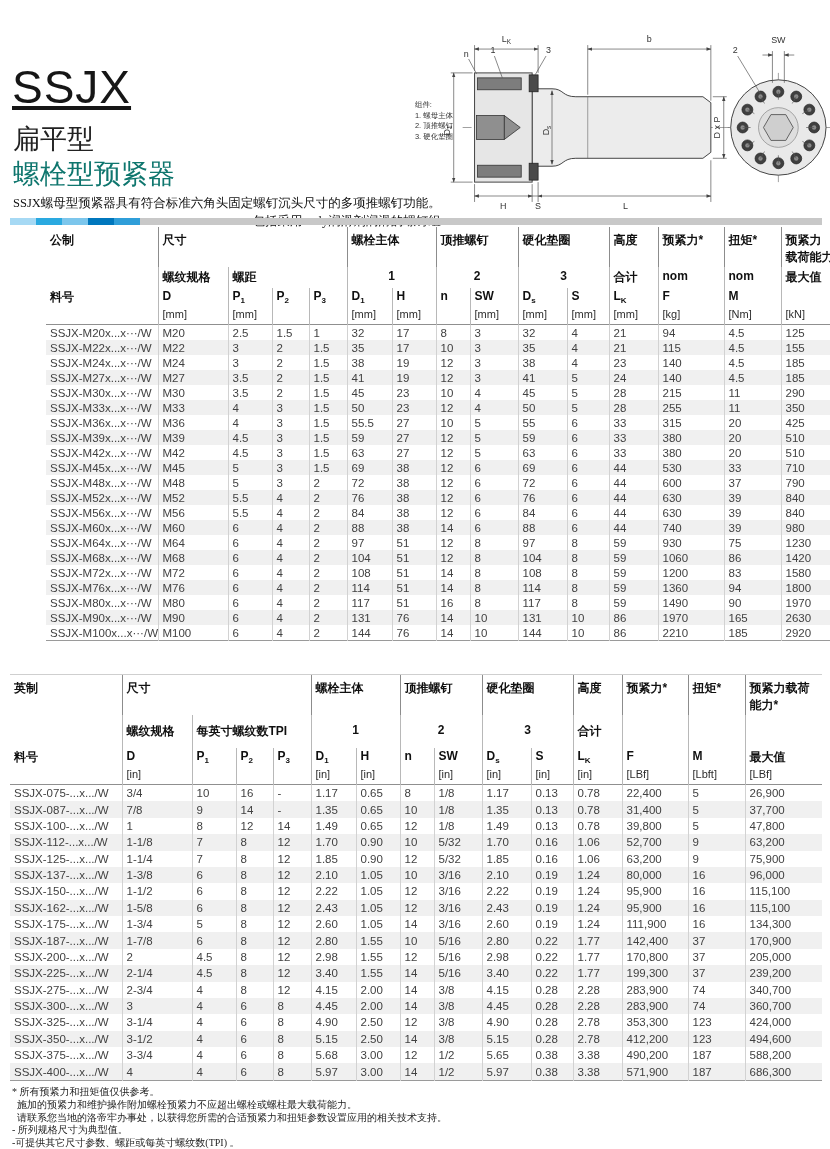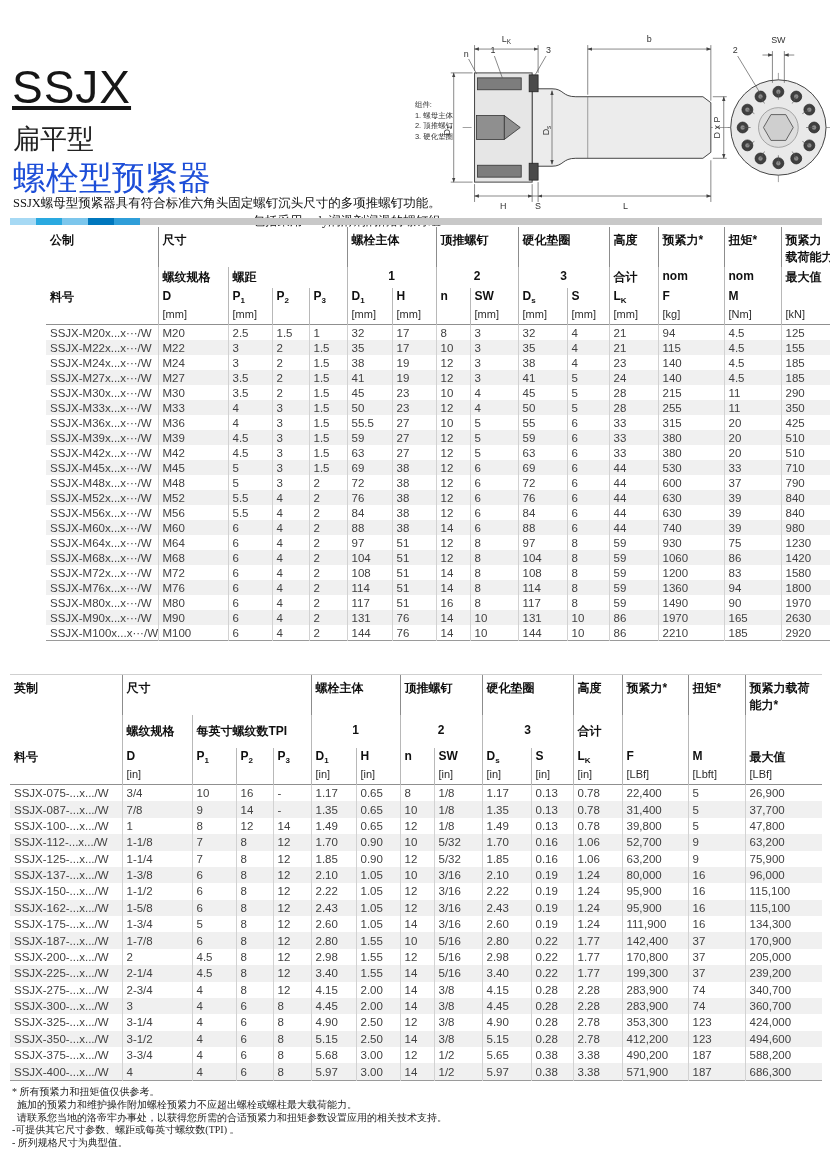--- a/index.html
+++ b/index.html
@@ -1,21 +1,21 @@
 <!DOCTYPE html>
 <html><head>
 <meta charset="utf-8">
 <style>
   * { margin:0; padding:0; box-sizing:border-box; }
   html,body { background:#fff; }
   body { width:830px; height:1149px; position:relative; font-family:"Liberation Sans",sans-serif; color:#1a1a1a; overflow:hidden; }
 
   .page-title { position:absolute; left:12px; top:60px; font-size:46px; font-weight:normal; letter-spacing:1px; color:#161616;text-decoration:underline; }
   .subtitle1 { position:absolute; left:13px; top:121px; font-size:27px; font-weight:normal; color:#222; }
-  .subtitle2 { position:absolute; left:13px; top:156px; font-size:33px; font-weight:normal; color:#1d4ed8; }
+  .subtitle2 { position:absolute; left:13px; top:156px; font-size:27px; font-weight:normal; color:#0f766e; }
   .description { position:absolute; left:13px; top:194px; font-size:12.5px; line-height:1.45; font-family:"Liberation Serif",serif; color:#111;text-align:right; }
 
   .drawing { position:absolute; left:413px; top:30px; width:417px; height:196px; }
   .drawing svg { width:100%; height:100%; }
   .drawing text { font-family:"Liberation Sans",sans-serif; fill:#333; }
 
   .accent-bar { position:absolute; left:10px; top:218px; width:812px; height:7px; display:flex; }
   .accent-bar span { display:block; height:100%; width:26px; }
   .accent-bar span.rest { flex:1; }
 
@@ -1013,15 +1013,15 @@
           <td>686,300</td>
         </tr>
       </tbody>
     </table>
 </div>
 
 <div class="footnotes" id="footnotes">
     <div>* 所有预紧力和扭矩值仅供参考。</div>
     <div>  施加的预紧力和维护操作附加螺栓预紧力不应超出螺栓或螺柱最大载荷能力。</div>
     <div>  请联系您当地的洛帝牢办事处，以获得您所需的合适预紧力和扭矩参数设置应用的相关技术支持。</div>
+    <div>- 所列规格尺寸为典型值。</div>
     <div>-可提供其它尺寸参数、螺距或每英寸螺纹数(TPI) 。</div>
-    <div>- 所列规格尺寸为典型值。</div>
   </div>
 
 </body></html>

